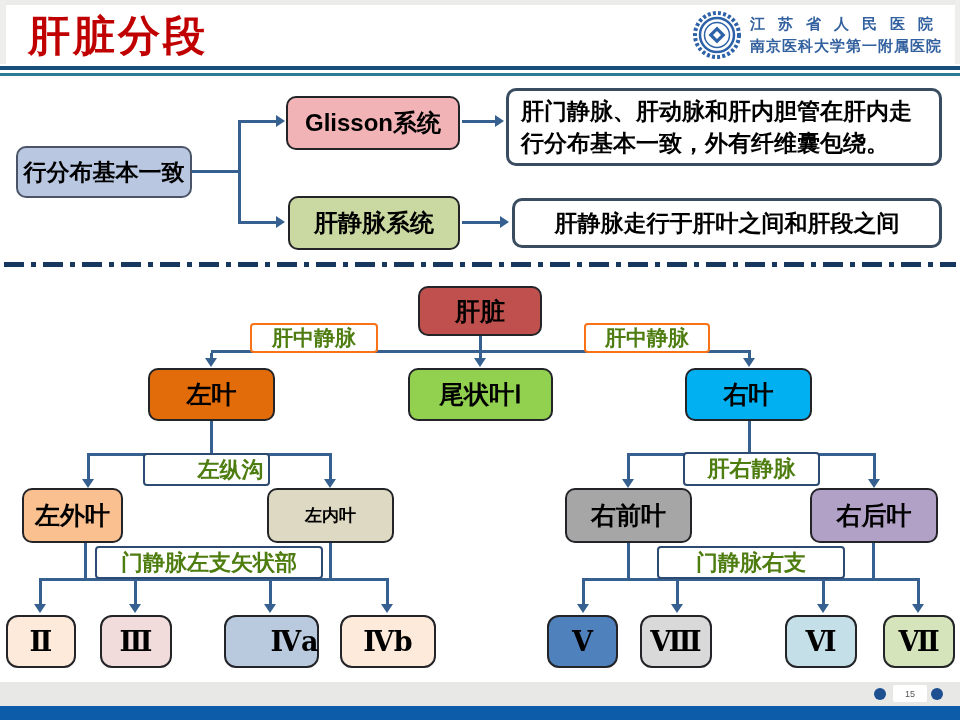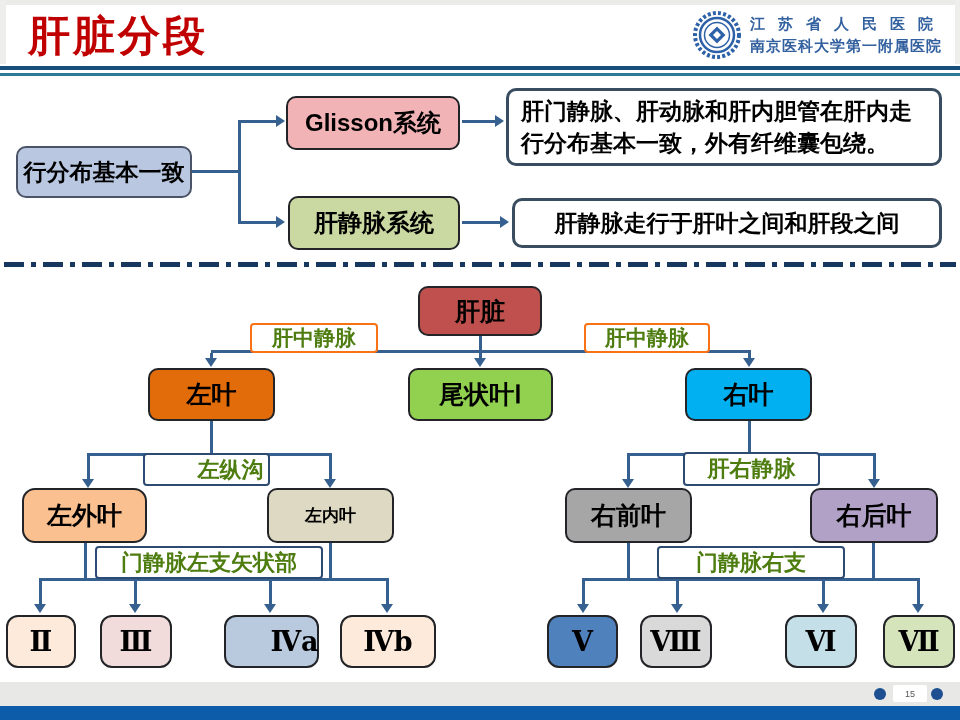--- a/index.html
+++ b/index.html
@@ -123,21 +123,21 @@
 
   <div class="v-line" style="left:210px; top:421px; height:34px;"></div>
   <div class="h-line" style="left:87px; top:453px; width:245px;"></div>
   <div class="v-line" style="left:87px; top:456px; height:23px;"></div>
   <div class="arr-down" style="left:82px; top:479px;"></div>
   <div class="v-line" style="left:329px; top:456px; height:23px;"></div>
   <div class="arr-down" style="left:324px; top:479px;"></div>
 
   <div class="label-box" style="left:143px; top:453px; width:127px; height:33px; font-size:22px; border-color:#2d4a72;padding-left:48px;">左纵沟</div>
 
-  <div class="box" style="left:22px; top:488px; width:125px; height:55px; background:#fac090; font-size:25px;border-radius:13px;">左外叶</div>
+  <div class="box" style="left:22px; top:488px; width:101px; height:55px; background:#fac090; font-size:25px;">左外叶</div>
   <div class="box" style="left:267px; top:488px; width:127px; height:55px; background:#ddd9c3; font-size:17px;">左内叶</div>
 
   <div class="v-line" style="left:84px; top:543px; height:37px;"></div>
   <div class="v-line" style="left:329px; top:543px; height:37px;"></div>
   <div class="h-line" style="left:39px; top:578px; width:350px;"></div>
 
   <div class="label-box" style="left:95px; top:546px; width:228px; height:33px; font-size:22px; border-color:#2d4a72;">门静脉左支矢状部</div>
 
   <div class="v-line" style="left:39px;  top:581px; height:23px;"></div>
   <div class="arr-down" style="left:34px;  top:604px;"></div>

